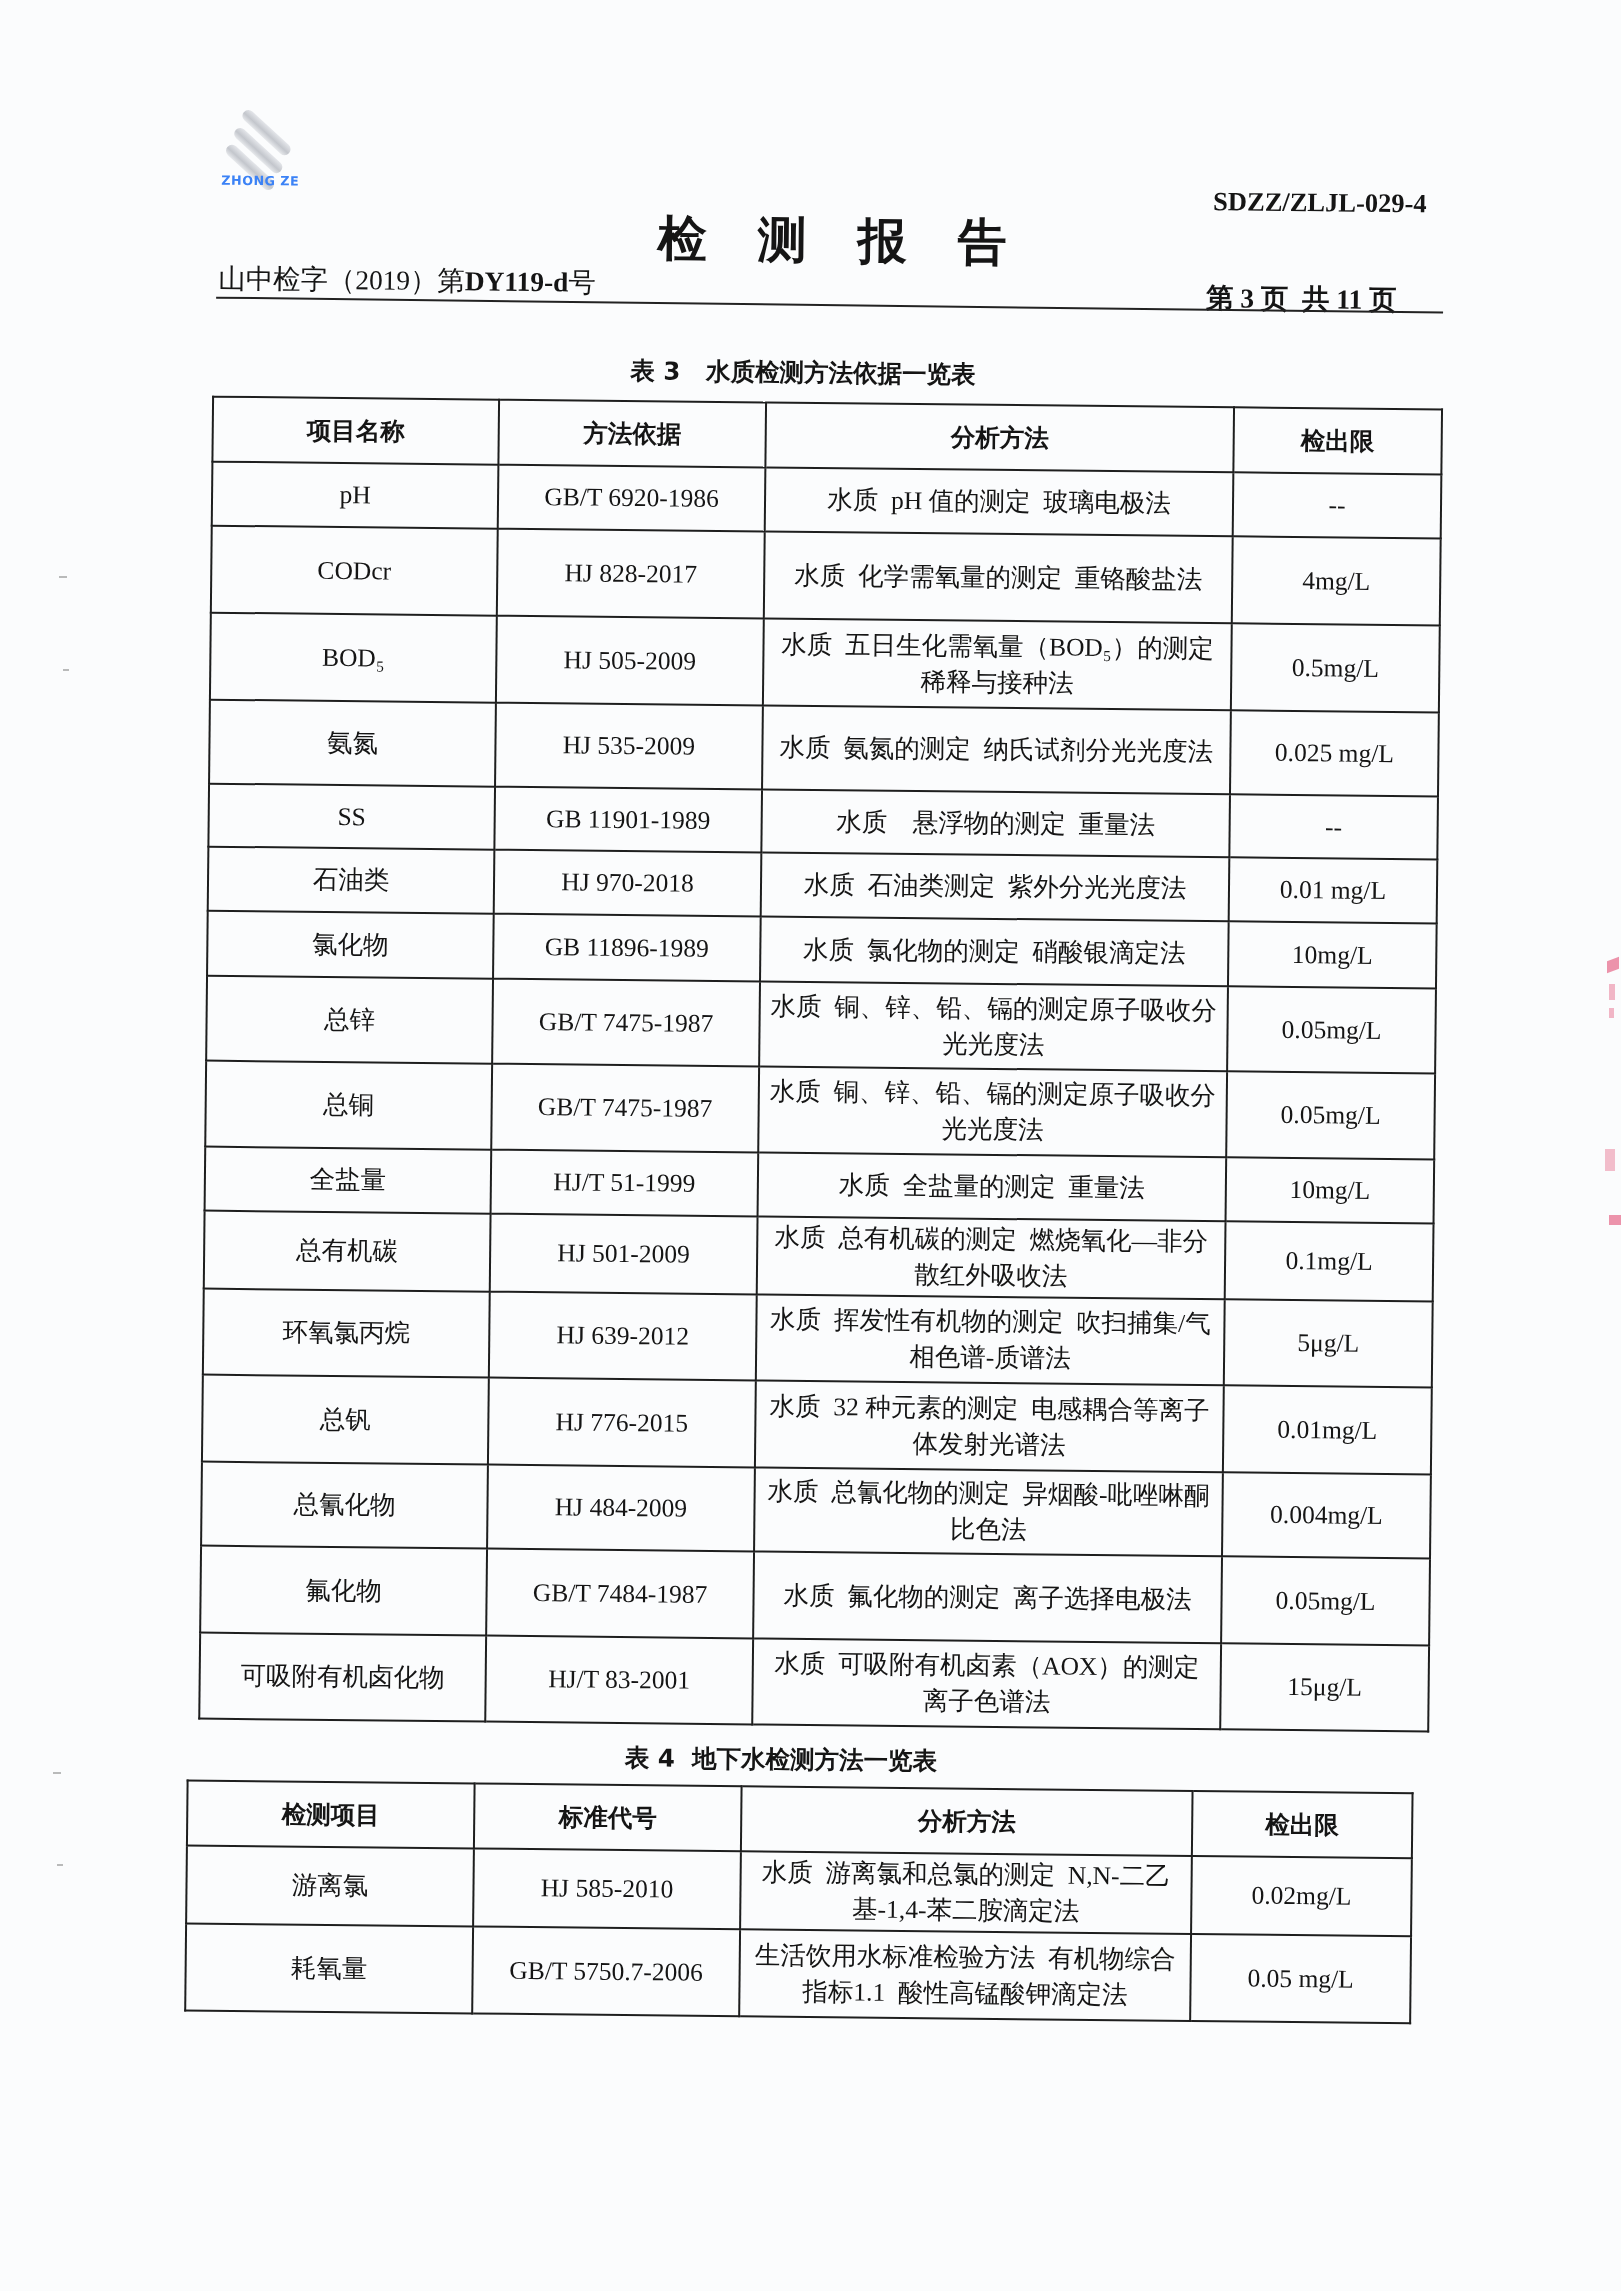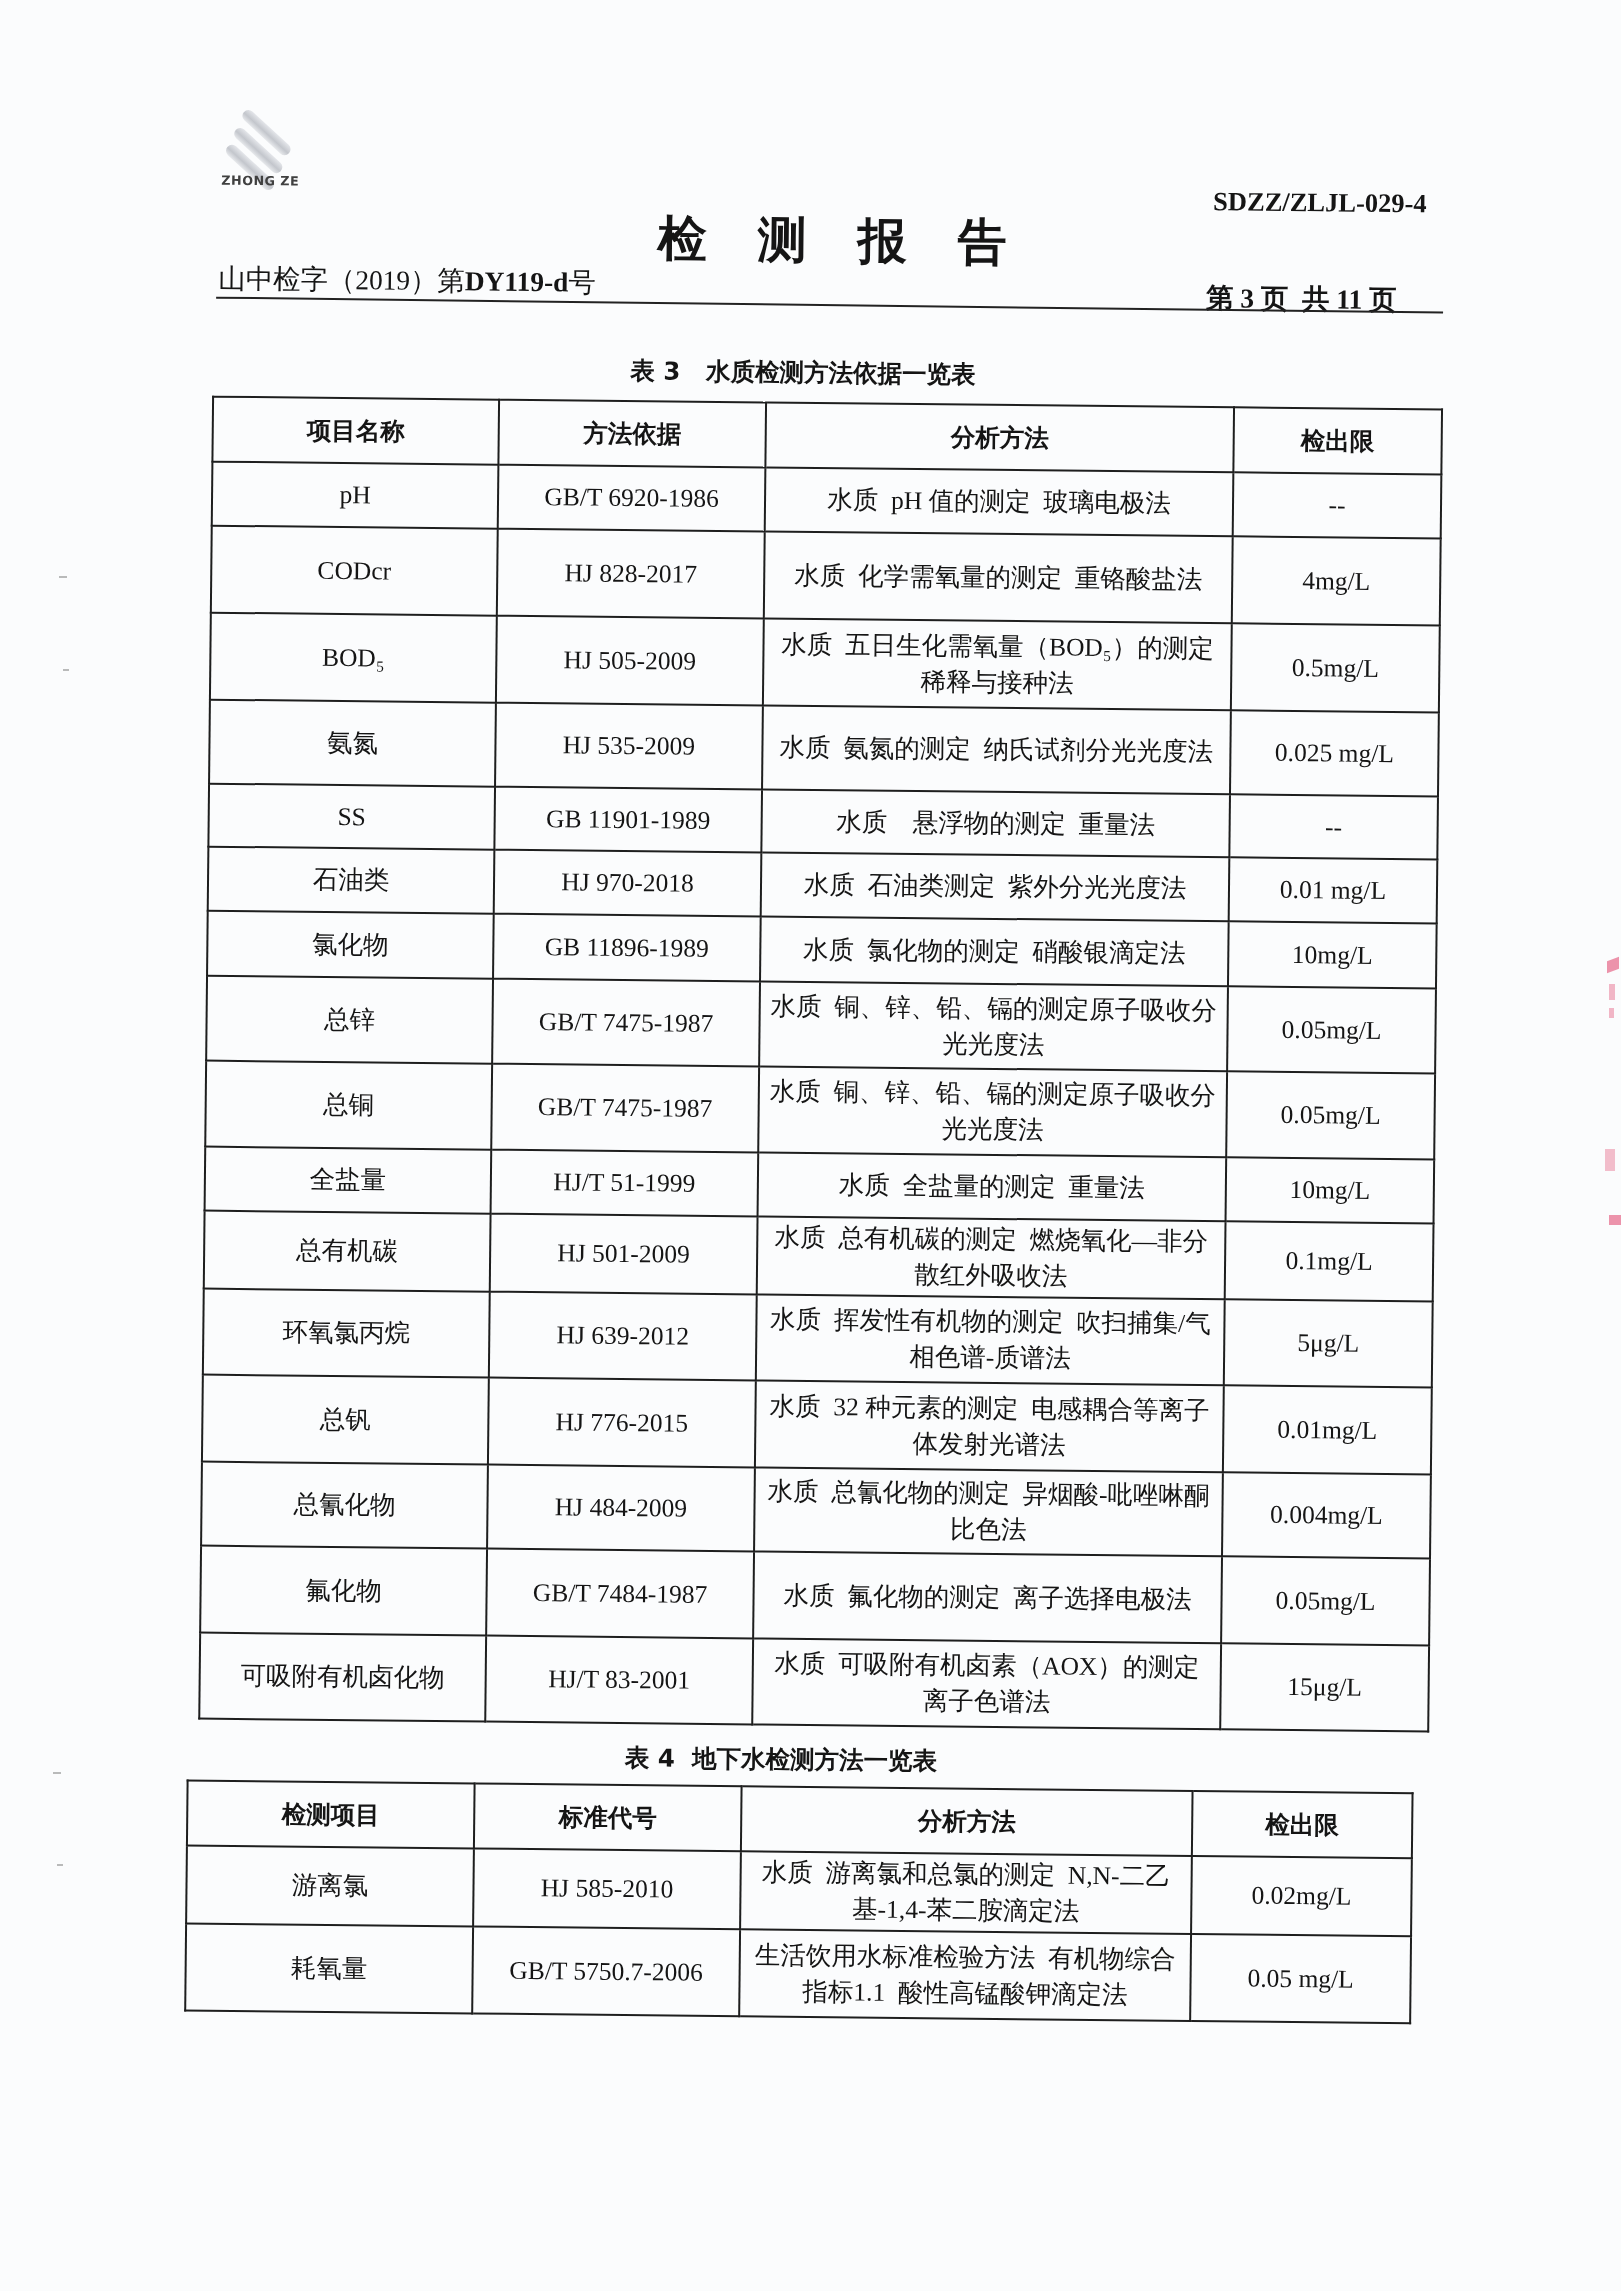--- a/index.html
+++ b/index.html
@@ -11,21 +11,21 @@
   .abs { position: absolute; }
 
   
   .logo { left: 210px; top: 106px; width: 88px; height: 94px; }
   .logo .bar { position: absolute; height: 11.8px; width: 61px; border-radius: 5.9px;
     background: linear-gradient(180deg, #e4e6ea 0%, #c3c6cc 55%, #e7e9ec 100%);
     transform: rotate(42deg); transform-origin: left center; }
   .logo .b1 { left: 23.5px; top: 5.9px; }
   .logo .b2 { left: 15.7px; top: 23.5px; }
   .logo .b3 { left: 7.8px; top: 41px; }
-  .logo .logo-text { position: absolute; left: 2px; top: 73px; font-family: "DejaVu Sans", sans-serif; font-size: 12.7px; font-weight: bold; color: #404040; letter-spacing: 0.5px; white-space: nowrap; }
+  .logo .logo-text { position: absolute; left: 2px; top: 73px; font-family: "DejaVu Sans", sans-serif; font-size: 12.7px; font-weight: bold; color: #3b82f6; letter-spacing: 0.5px; white-space: nowrap; }
 
   .doc-code { left: 1204px; top: 182px; font-size: 26.5px; font-weight: bold; white-space: nowrap; font-family: "Liberation Serif", serif; }
   .title { left: 649px; top: 208px; font-size: 49px; font-weight: bold; letter-spacing: 51px; white-space: nowrap; font-family: "DejaVu Serif", serif; }
   .report-no { left: 210px; top: 267px; font-size: 27.4px; white-space: nowrap; }
   .report-no b { font-weight: bold; }
   .page-info { left: 1198px; top: 276px; font-size: 27.4px; font-weight: bold; white-space: nowrap; }
   .header-rule { left: 208px; top: 304px; width: 1227px; height: 2px; background: #222; transform: rotate(0.1deg); }
 
   .caption { font-size: 24.5px; font-weight: bold; white-space: nowrap; font-family: "DejaVu Sans", sans-serif; }
   .cap3 { left: 623px; top: 356px; }

